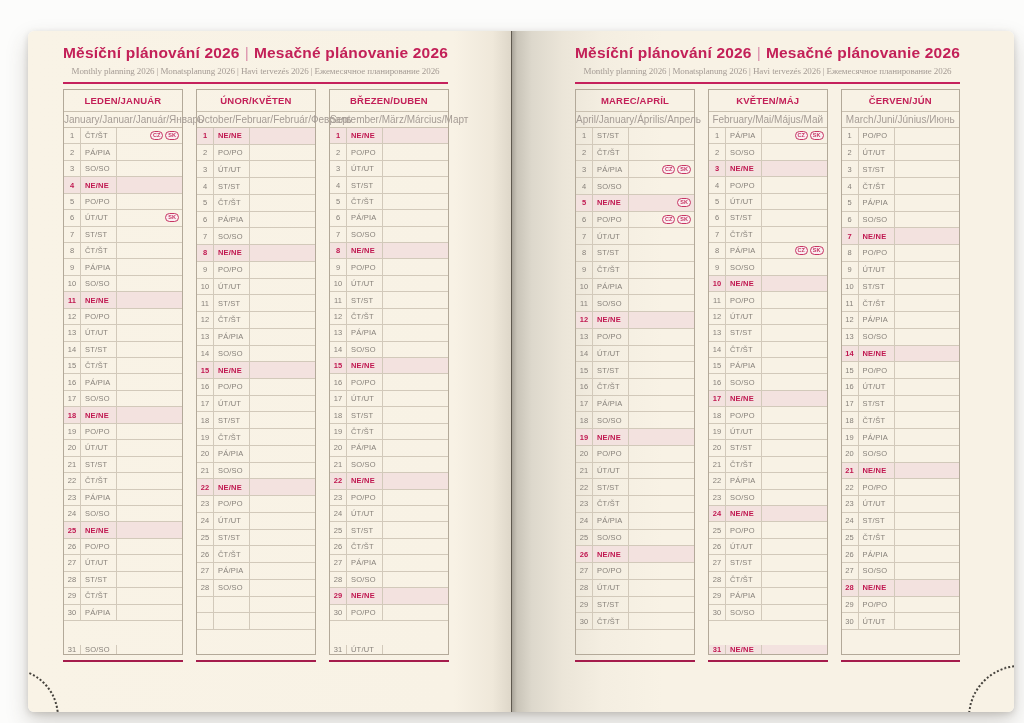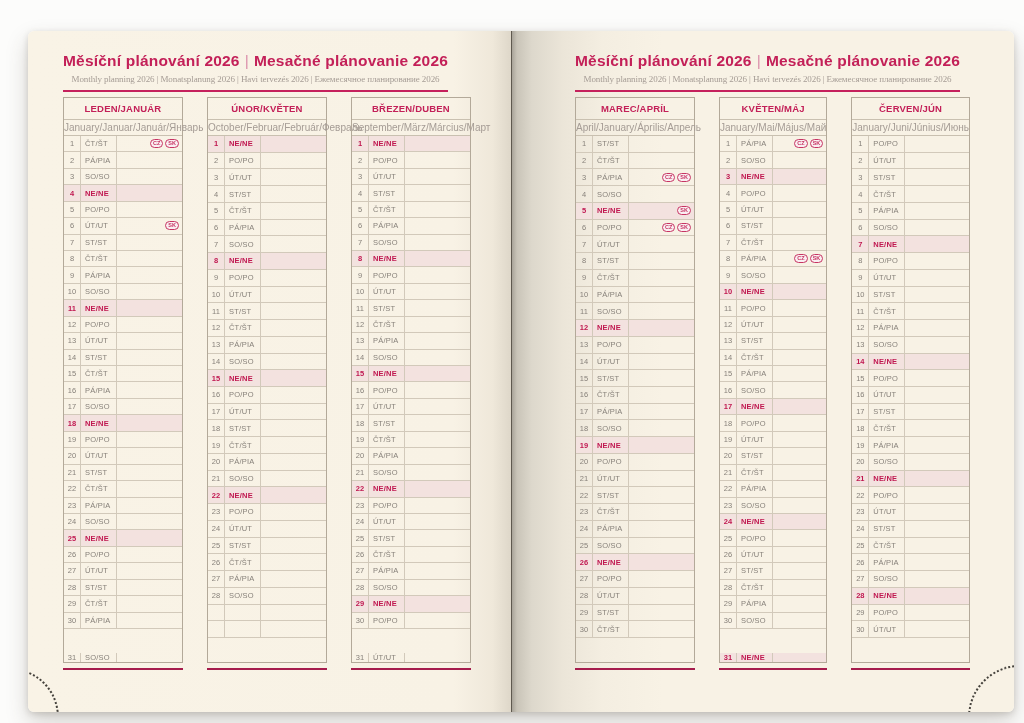--- a/index.html
+++ b/index.html
@@ -16,32 +16,32 @@
   .page{position:relative;height:100%;}
   .page-left{
     width:484px;
     background:linear-gradient(to right,#f9f3e6 0%,#f8f2e5 88%,#efe8da 96%,#ddd6c8 100%);
   }
   .page-right{
     width:502px;
     background:linear-gradient(to right,#a9a499 0%,#c9c4b8 1%,#ddd8cc 4%,#ebe5d8 10%,#f4eee1 18%,#f8f2e5 30%);
   }
   .spine{position:absolute;left:483px;top:0;width:2px;height:100%;background:#5f594f;}
-  .content{position:absolute;top:8px;height:100%;}
+  .content{position:absolute;top:0;height:100%;}
   .page-left .content{left:35px;width:385px;}
   .page-right .content{left:63px;width:385px;}
 
   .title{margin-top:13px;text-align:center;font-size:15.5px;font-weight:bold;
          color:#c32058;letter-spacing:.2px;white-space:nowrap;}
   .title .sep{color:#db8fab;font-weight:normal;padding:0 5px;}
   .subtitle{margin-top:4px;text-align:center;font-size:9px;color:#a59c95;
             white-space:nowrap;letter-spacing:-.1px;font-family:Liberation Serif, serif;}
   .rule{margin-top:6px;height:2px;background:#c5215c;}
 
-  .months{margin-top:5px;display:flex;gap:24px;}
+  .months{margin-top:5px;display:flex;gap:13px;}
   .month{width:120px;}
   .m-box{border:1px solid #b3a999;}
   .m-head{height:21px;line-height:22px;text-align:center;font-size:9.5px;font-weight:bold;
           color:#c32058;border-bottom:1px solid #c9c0b0;letter-spacing:.2px;white-space:nowrap;}
   .m-sub{height:15px;line-height:15px;text-align:center;font-size:10px;color:#a59c95;
          border-bottom:1px solid #c9c0b0;white-space:nowrap;}
   .m-days{height:526px;display:grid;grid-template-rows:repeat(31,1fr);}
   .d-row{display:flex;border-bottom:1px solid #d2c9ba;font-size:7.5px;color:#87817a;}
   .d-row:last-child{border-bottom:none;margin-top:24px;}
   .d-num{width:16px;border-right:1px solid #d2c9ba;display:flex;align-items:center;
@@ -752,21 +752,21 @@
                   <span class="d-abbr"></span>
                   <span class="d-note"></span>
                 </div>
               </div>
             </div>
             <div class="m-rule"></div>
           </div>
           <div class="month">
             <div class="m-box">
               <div class="m-head">KVĚTEN/MÁJ</div>
-              <div class="m-sub">January/Mai/Május/Май</div>
+              <div class="m-sub">February/Mai/Május/Май</div>
               <div class="m-days">
                 <div class="d-row">
                   <span class="d-num">1</span>
                   <span class="d-abbr">PÁ/PIA</span>
                   <span class="d-note">
                     <span class="badge">CZ</span>
                     <span class="badge">SK</span>
                   </span>
                 </div>
                 <div class="d-row">
@@ -922,21 +922,21 @@
                   <span class="d-abbr">NE/NE</span>
                   <span class="d-note"></span>
                 </div>
               </div>
             </div>
             <div class="m-rule"></div>
           </div>
           <div class="month">
             <div class="m-box">
               <div class="m-head">ČERVEN/JÚN</div>
-              <div class="m-sub">January/Juni/Június/Июнь</div>
+              <div class="m-sub">March/Juni/Június/Июнь</div>
               <div class="m-days">
                 <div class="d-row">
                   <span class="d-num">1</span>
                   <span class="d-abbr">PO/PO</span>
                   <span class="d-note"></span>
                 </div>
                 <div class="d-row">
                   <span class="d-num">2</span>
                   <span class="d-abbr">ÚT/UT</span>
                   <span class="d-note"></span>

